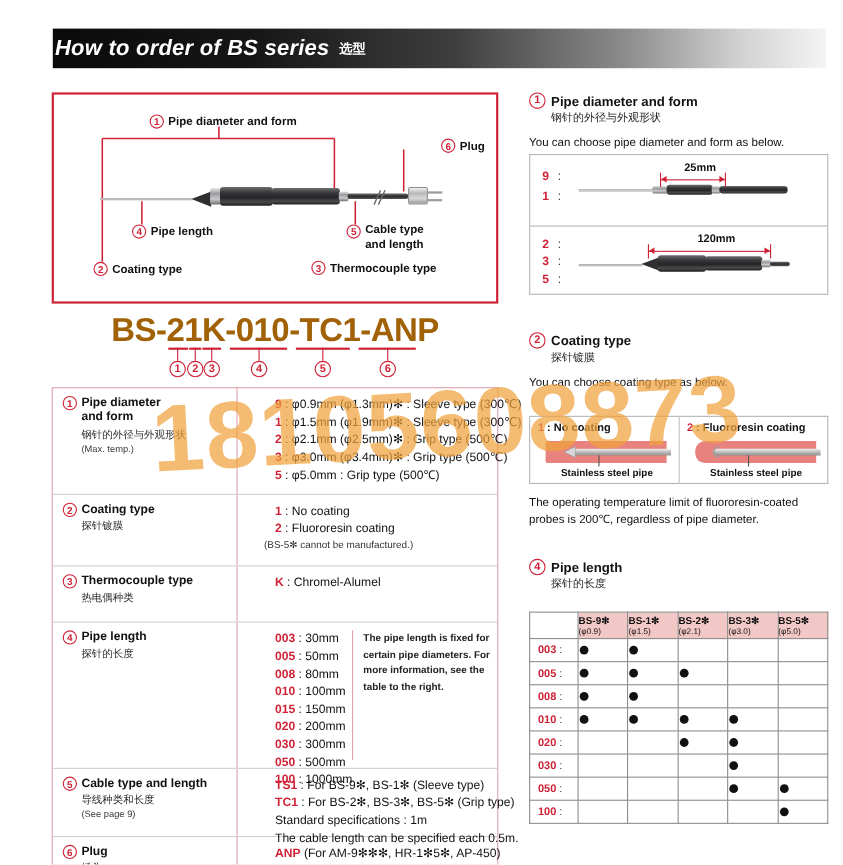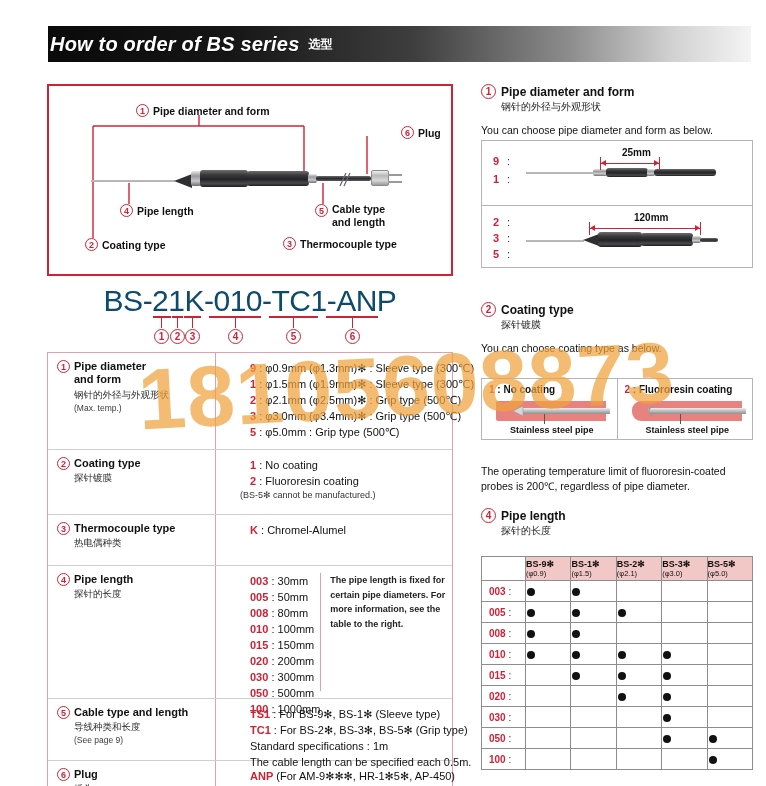--- a/index.html
+++ b/index.html
@@ -60,21 +60,21 @@
     background:linear-gradient(180deg,#efefef,#b9b9b9,#d8d8d8,#9b9b9b);
     border:1px solid #8a8a8a; border-radius:2px; }
   .pin{ position:absolute; height:2px; background:#9a9a9a; }
 
   
   .partno{
     position:absolute; left:47px; top:284px; width:406px; height:58px;
     text-align:center;
   }
   .partno .code{
-    font-size:30px; font-weight:normal; letter-spacing:-0.5px; color:#0c4a6e;
+    font-size:30px; font-weight:bold; letter-spacing:-0.5px; color:#a16207;
     font-family:"Liberation Sans", sans-serif;
   }
   .pn-marks{ position:absolute; left:0; top:32px; width:100%; height:26px; }
   .pn-underline{ position:absolute; height:2px; background:#cf2236; }
   .pn-tick{ position:absolute; width:1.4px; background:#cf2236; }
   .pn-circ{ position:absolute; }
 
   
   .spec{
     position:absolute; left:47px; top:352px; width:406px; height:435px;
@@ -455,21 +455,21 @@
     <div class="pipe-red" style="left:14px; top:22px; width:110px; height:20px; border-radius:9px 0 0 9px;"></div>
     <div class="pipe-core" style="left:30px; top:29px; width:98px; height:6px; border-radius:3px 0 0 3px;"></div>
     <svg style="position:absolute; left:26px; top:26px; width:14px; height:12px;" viewBox="0 0 14 12">
       <path d="M10 1 A5 5 0 0 0 10 11" fill="none" stroke="#9a9a9a" stroke-width="1.2"></path>
     </svg>
     <div class="leader" style="left:62px; top:35px; height:10px;"></div>
     <div class="coat-cap" style="left:28px; top:46px;">Stainless steel pipe</div>
   </div>
 </div>
 
-<div class="rsec" style="top:464px; width:272px;">
+<div class="rsec" style="top:450px; width:272px;">
   <div class="rtext" style="margin-top:0;">The operating temperature limit of fluororesin-coated probes is 200℃, regardless of pipe diameter.</div>
 </div>
 
 <div class="rsec" style="top:508px;">
   <div class="rhead">
     <span class="num big">4</span>
     <span class="t">Pipe length</span>
   </div>
   <div class="rsub cn">探针的长度</div>
 </div>
@@ -527,28 +527,20 @@
       </tr>
       <tr>
         <td class="rl">010<span> :</span></td>
         <td><span class="dot"></span></td>
         <td><span class="dot"></span></td>
         <td><span class="dot"></span></td>
         <td><span class="dot"></span></td>
         <td></td>
       </tr>
       <tr>
-        <td class="rl">015<span> :</span></td>
-        <td></td>
-        <td><span class="dot"></span></td>
-        <td><span class="dot"></span></td>
-        <td><span class="dot"></span></td>
-        <td></td>
-      </tr>
-      <tr>
         <td class="rl">020<span> :</span></td>
         <td></td>
         <td></td>
         <td><span class="dot"></span></td>
         <td><span class="dot"></span></td>
         <td></td>
       </tr>
       <tr>
         <td class="rl">030<span> :</span></td>
         <td></td>

